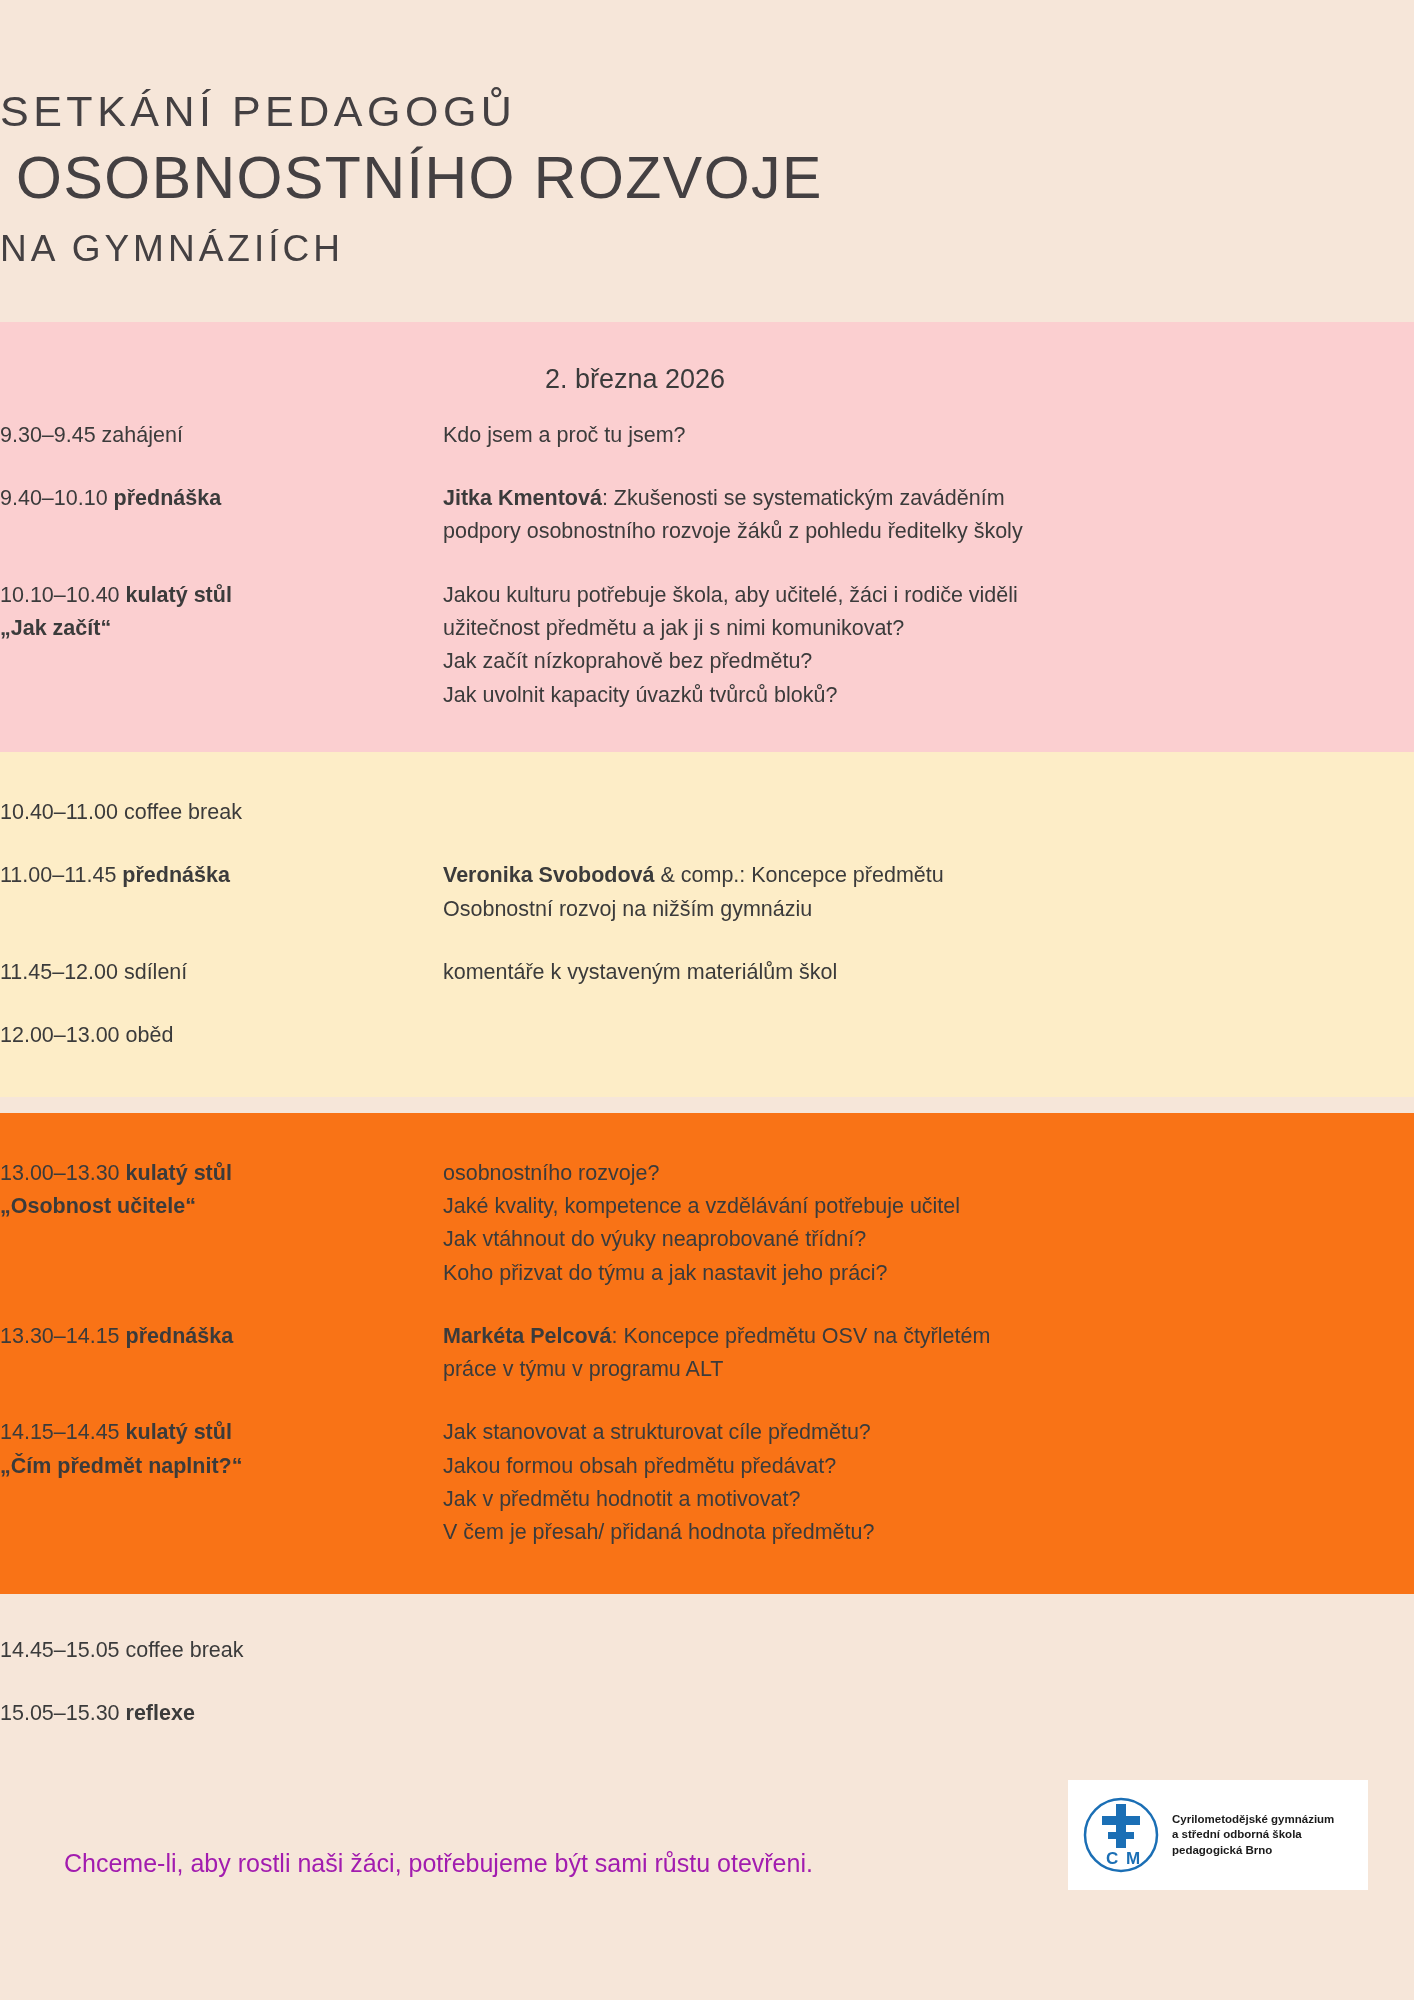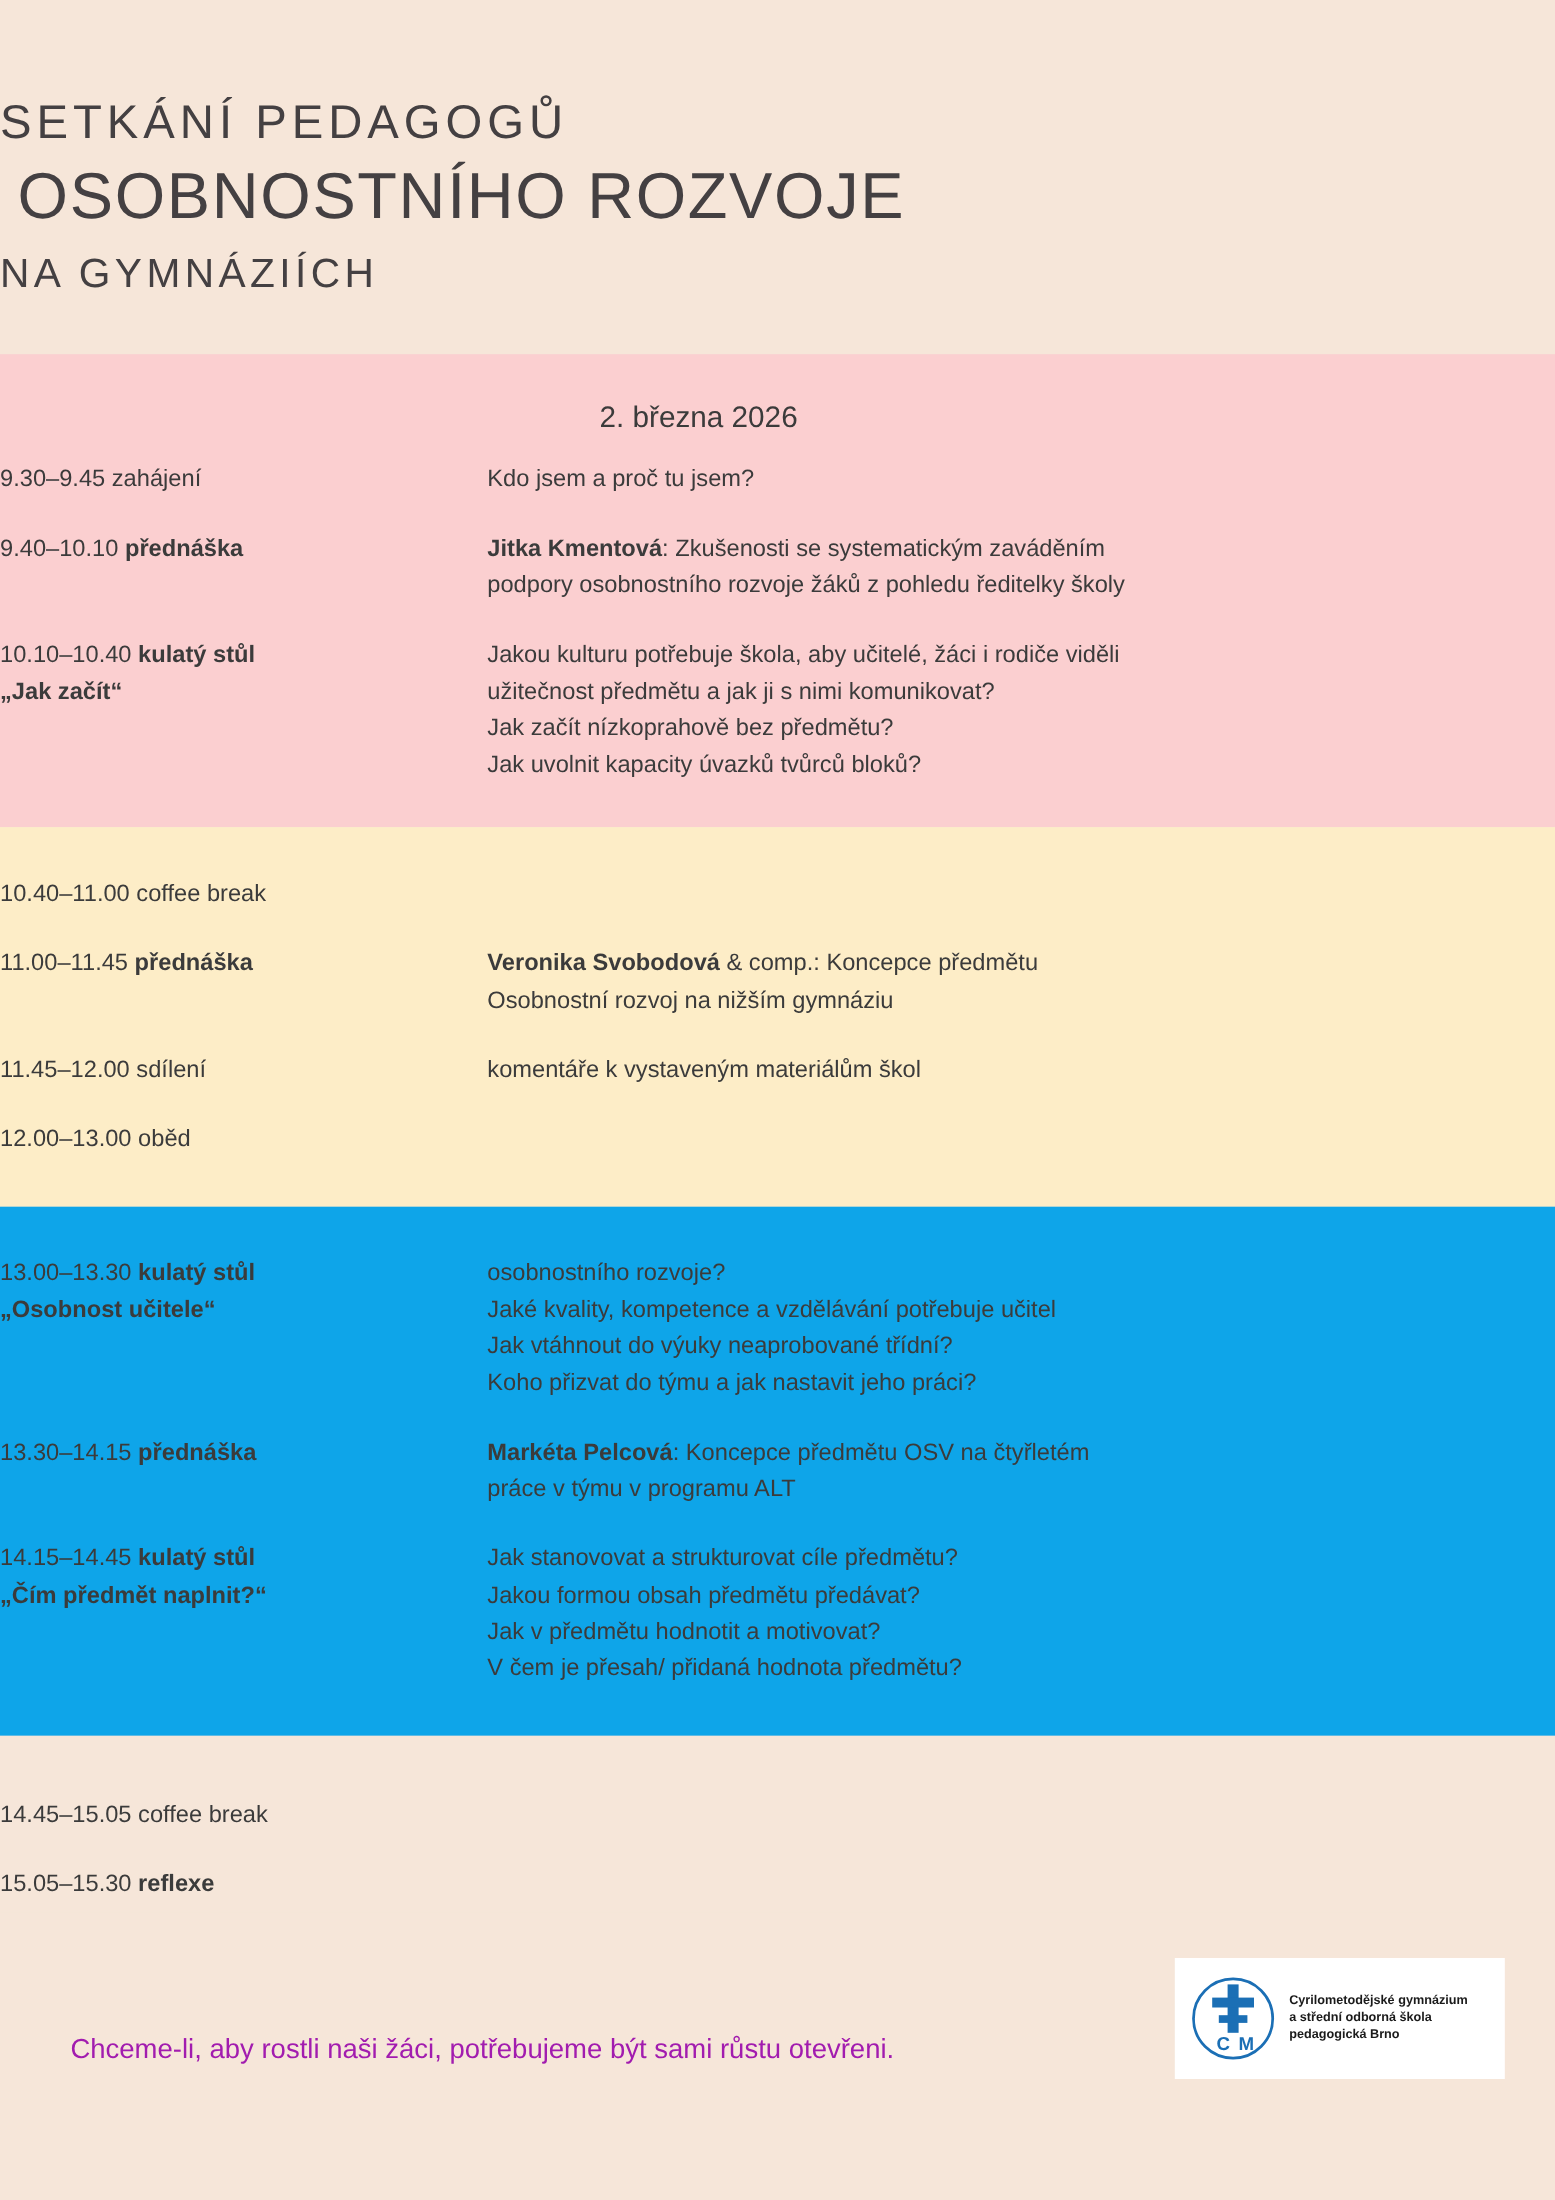--- a/index.html
+++ b/index.html
@@ -57,21 +57,21 @@
   }
 
   
   .band {
     width: 100%;
     box-sizing: border-box;
     padding: 0 0 0 0;
   }
   .band-pink   { background: #fbcfd0; }
   .band-yellow { background: #fdedc7; }
-  .band-green  { background: #0ea5e9; }
+  .band-green  { background: #f97316; margin-top: 16px; }
   .band-beige  { background: #f6e6d9; }
 
   .date {
     font-size: 27px;
     color: #3b3b3b;
     padding: 42px 0 20px 545px;
     font-weight: 400;
   }
 
   .rows {
@@ -103,21 +103,21 @@
     line-height: 1.55;
     color: #3b3b3b;
     max-width: 790px;
   }
   .desc b { font-weight: 700; }
   .desc .l { display: block; }
 
   .band-pink .rows   { padding-top: 4px; padding-bottom: 40px; }
   .band-yellow .rows { padding-top: 44px; padding-bottom: 44px; }
   .band-green .rows  { padding-top: 44px; padding-bottom: 44px; }
-  .band-beige .rows  { padding-top: 55px; padding-bottom: 10px; }
+  .band-beige .rows  { padding-top: 40px; padding-bottom: 10px; }
 
   
   .footer {
     position: relative;
     flex: 1;
     background: #f6e6d9;
   }
   .tagline {
     position: absolute;
     left: 64px;

